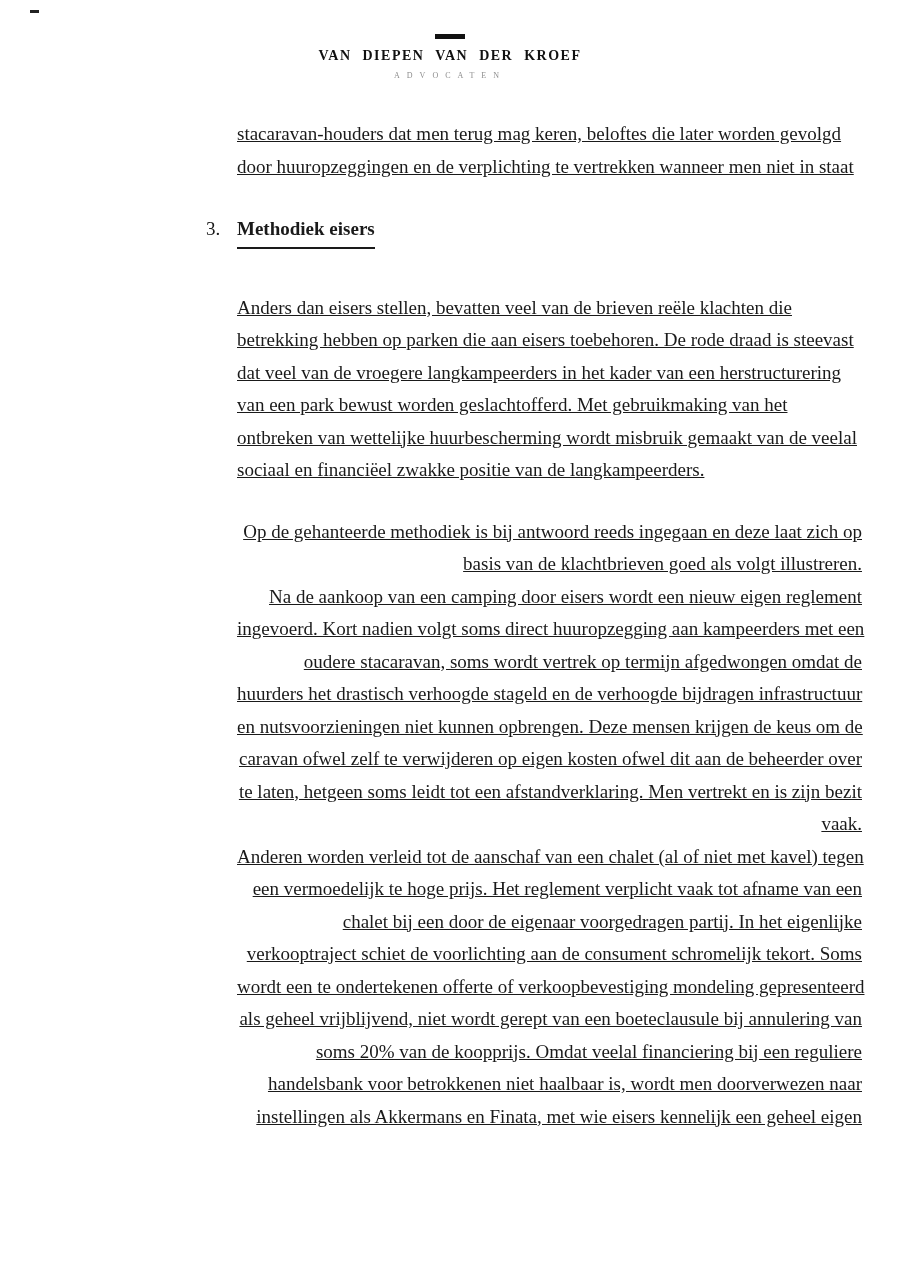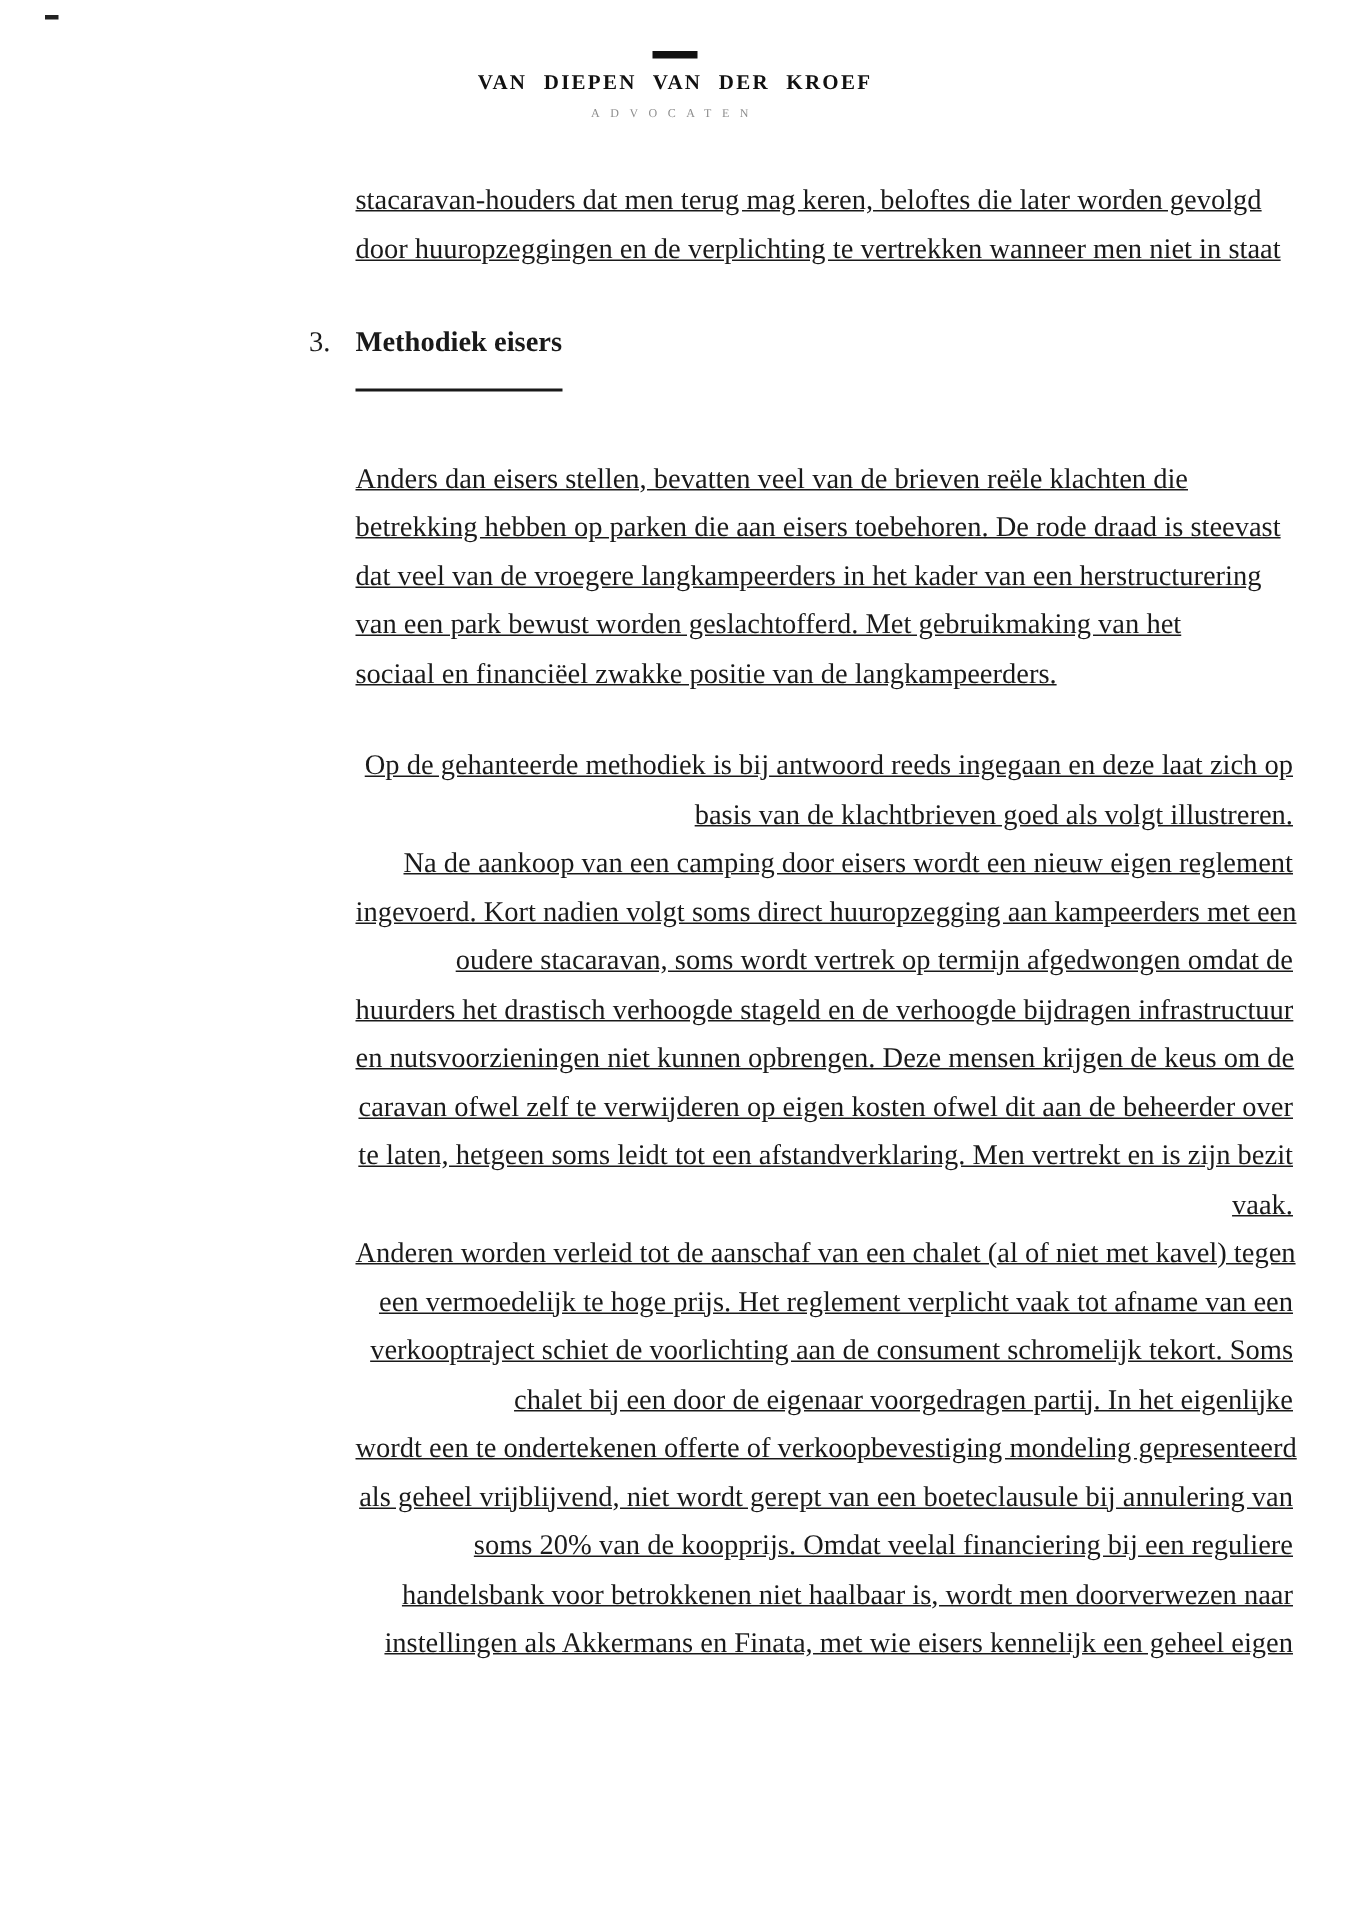--- a/index.html
+++ b/index.html
@@ -49,21 +49,21 @@
     font-weight:bold;
     line-height:32.5px;
   }
   .section-number{
     position:absolute;left:-31px;top:0;
     font-weight:normal;
   }
   .section-title{
     display:inline-block;
     border-bottom:2px solid #1a1a1a;
-    padding-bottom:13px;
+    padding-bottom:1px;
   }
   .gap-after-heading{margin-top:43px;}
   .gap-between-paras{margin-top:29px;text-align:right;}
 </style>
 </head>
 <body>
 
 <div class="page">
 
   <div class="corner-mark"></div>
@@ -84,38 +84,39 @@
     <div class="section-heading">
       <span class="section-number">3.</span>
       <span class="section-title">Methodiek eisers</span>
     </div>
 
     <div class="para gap-after-heading">
         <div class="line">Anders dan eisers stellen, bevatten veel van de brieven reële klachten die</div>
         <div class="line">betrekking hebben op parken die aan eisers toebehoren. De rode draad is steevast</div>
         <div class="line">dat veel van de vroegere langkampeerders in het kader van een herstructurering</div>
         <div class="line">van een park bewust worden geslachtofferd. Met gebruikmaking van het</div>
+        <div class="line">ontbreken van wettelijke huurbescherming wordt misbruik gemaakt van de veelal</div>
         <div class="line">sociaal en financiëel zwakke positie van de langkampeerders.</div>
       </div>
 
     <div class="para gap-between-paras">
         <div class="line">Op de gehanteerde methodiek is bij antwoord reeds ingegaan en deze laat zich op</div>
         <div class="line">basis van de klachtbrieven goed als volgt illustreren.</div>
         <div class="line">Na de aankoop van een camping door eisers wordt een nieuw eigen reglement</div>
         <div class="line">ingevoerd. Kort nadien volgt soms direct huuropzegging aan kampeerders met een</div>
         <div class="line">oudere stacaravan, soms wordt vertrek op termijn afgedwongen omdat de</div>
         <div class="line">huurders het drastisch verhoogde stageld en de verhoogde bijdragen infrastructuur</div>
         <div class="line">en nutsvoorzieningen niet kunnen opbrengen. Deze mensen krijgen de keus om de</div>
         <div class="line">caravan ofwel zelf te verwijderen op eigen kosten ofwel dit aan de beheerder over</div>
         <div class="line">te laten, hetgeen soms leidt tot een afstandverklaring. Men vertrekt en is zijn bezit</div>
         <div class="line">vaak.</div>
         <div class="line">Anderen worden verleid tot de aanschaf van een chalet (al of niet met kavel) tegen</div>
         <div class="line">een vermoedelijk te hoge prijs. Het reglement verplicht vaak tot afname van een</div>
+        <div class="line">chalet bij een door de eigenaar voorgedragen partij. In het eigenlijke</div>
         <div class="line">verkooptraject schiet de voorlichting aan de consument schromelijk tekort. Soms</div>
-        <div class="line">chalet bij een door de eigenaar voorgedragen partij. In het eigenlijke</div>
         <div class="line">wordt een te ondertekenen offerte of verkoopbevestiging mondeling gepresenteerd</div>
         <div class="line">als geheel vrijblijvend, niet wordt gerept van een boeteclausule bij annulering van</div>
         <div class="line">soms 20% van de koopprijs. Omdat veelal financiering bij een reguliere</div>
         <div class="line">handelsbank voor betrokkenen niet haalbaar is, wordt men doorverwezen naar</div>
         <div class="line">instellingen als Akkermans en Finata, met wie eisers kennelijk een geheel eigen</div>
       </div>
 
   </div>
 
 </div>

